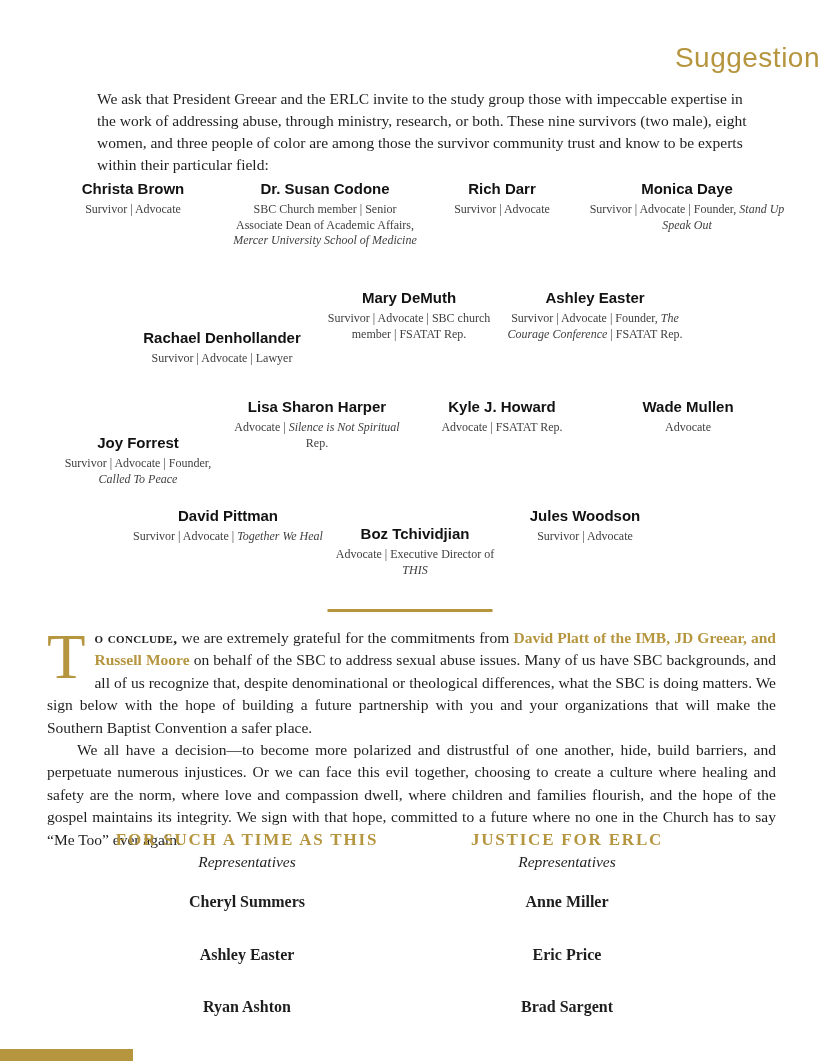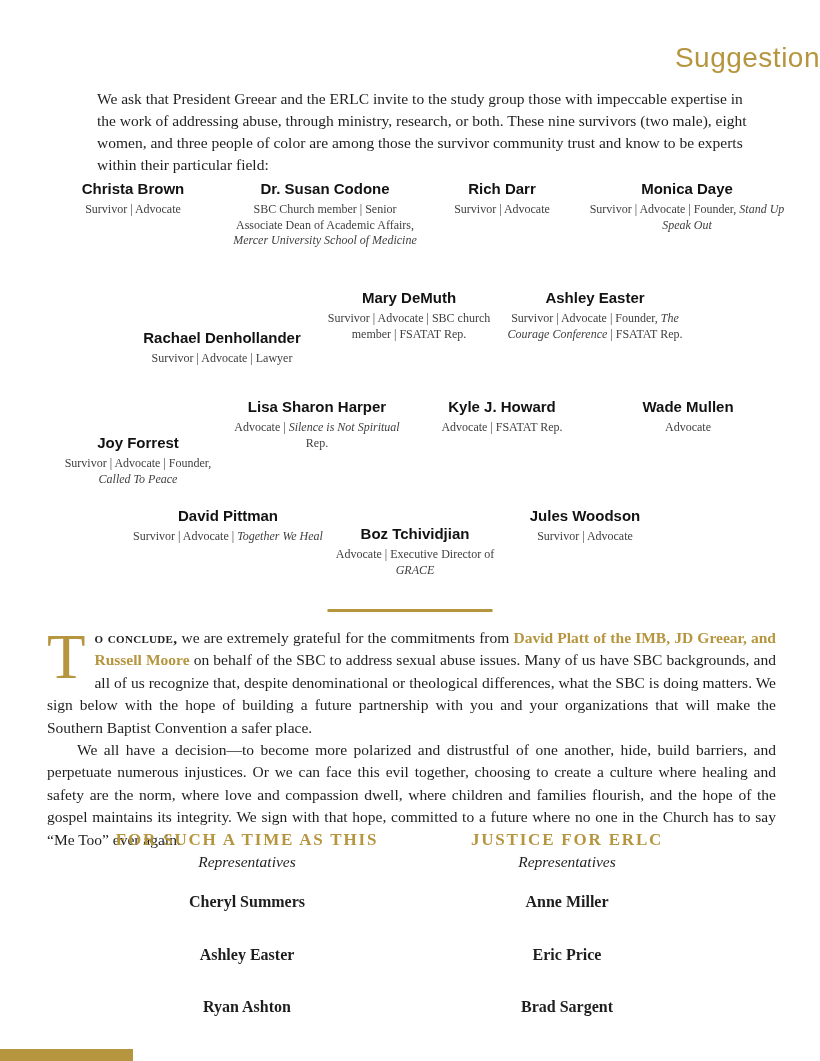--- a/index.html
+++ b/index.html
@@ -110,21 +110,21 @@
       <div class="person" style="left: 688px; top: 398px; width: 160px;">
         <div class="person-name">Wade Mullen</div>
         <p class="person-desc"><span>Advocate</span></p>
       </div>
       <div class="person" style="left: 228px; top: 507px; width: 205px;">
         <div class="person-name">David Pittman</div>
         <p class="person-desc"><span>Survivor | Advocate | </span><span class="it">Together We Heal</span></p>
       </div>
       <div class="person" style="left: 415px; top: 507px; width: 170px; margin-top: 18px;">
         <div class="person-name">Boz Tchividjian</div>
-        <p class="person-desc"><span>Advocate | Executive Director of </span><span class="it">GRACE</span></p>
+        <p class="person-desc"><span>Advocate | Executive Director of </span><span class="it">THIS</span></p>
       </div>
       <div class="person" style="left: 585px; top: 507px; width: 170px;">
         <div class="person-name">Jules Woodson</div>
         <p class="person-desc"><span>Survivor | Advocate</span></p>
       </div>
     </div>
 
   <div class="divider"></div>
 
   <div class="conclusion">

